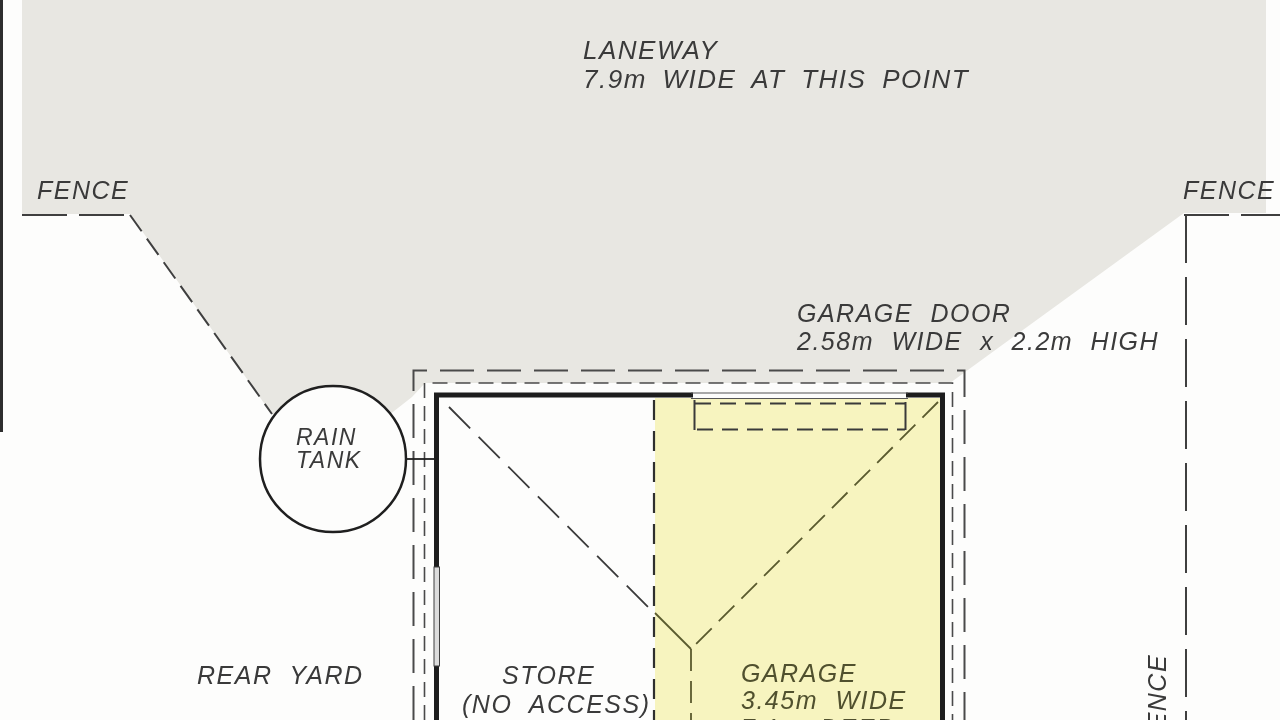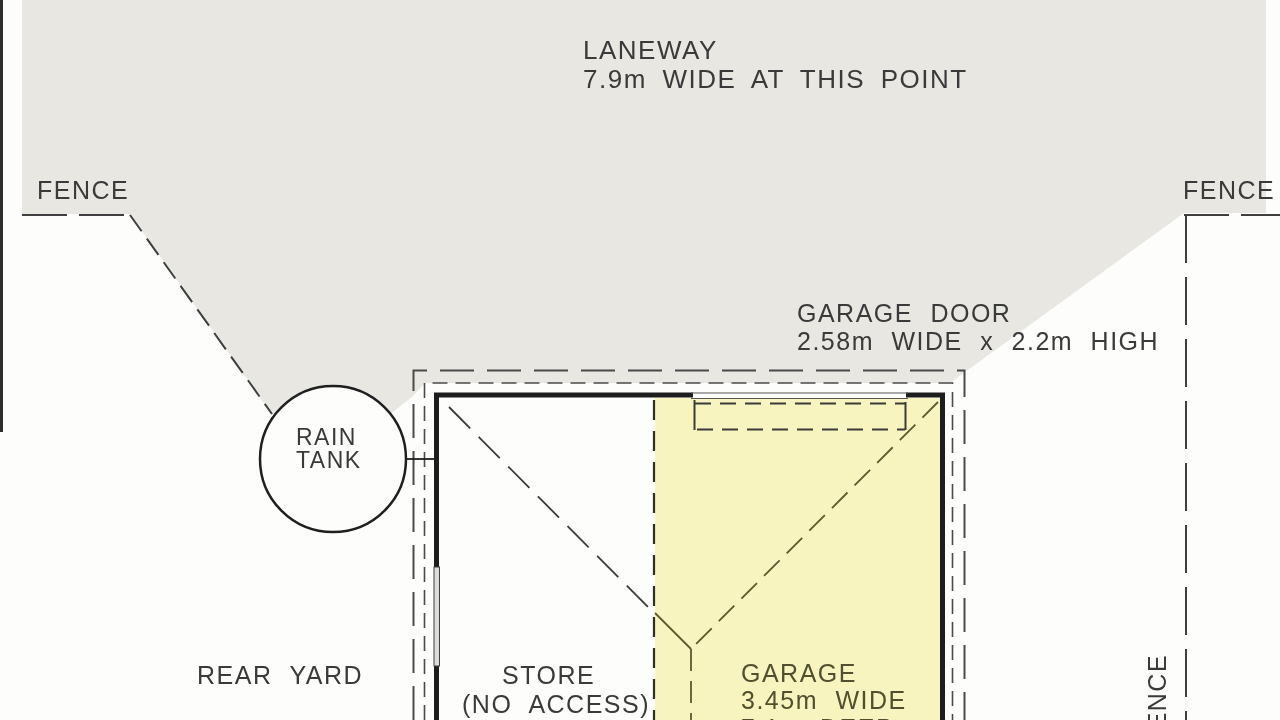--- a/index.html
+++ b/index.html
@@ -1,16 +1,16 @@
 <!DOCTYPE html>
 <html><head>
 <meta charset="utf-8">
 <style>
   html,body{margin:0;padding:0;background:#fdfdfc;}
-  .canvas{position:relative;width:1280px;height:720px;overflow:hidden;background:#fdfdfc;}
+  .canvas{position:relative;width:1280px;height:720px;overflow:hidden;background:#fdfdfc;font-style:italic;}
   svg{display:block}
   text{font-family:"Liberation Sans","DejaVu Sans",sans-serif;fill:#3a3a3a;}
   .t25{font-size:25px;letter-spacing:1.5px;word-spacing:9px;}
   .t26{font-size:26px;letter-spacing:1.5px;word-spacing:7px;}
   .t23{font-size:23px;letter-spacing:1.5px;}
   .olive{fill:#50502e;}
 </style>
 </head>
 <body>
 

